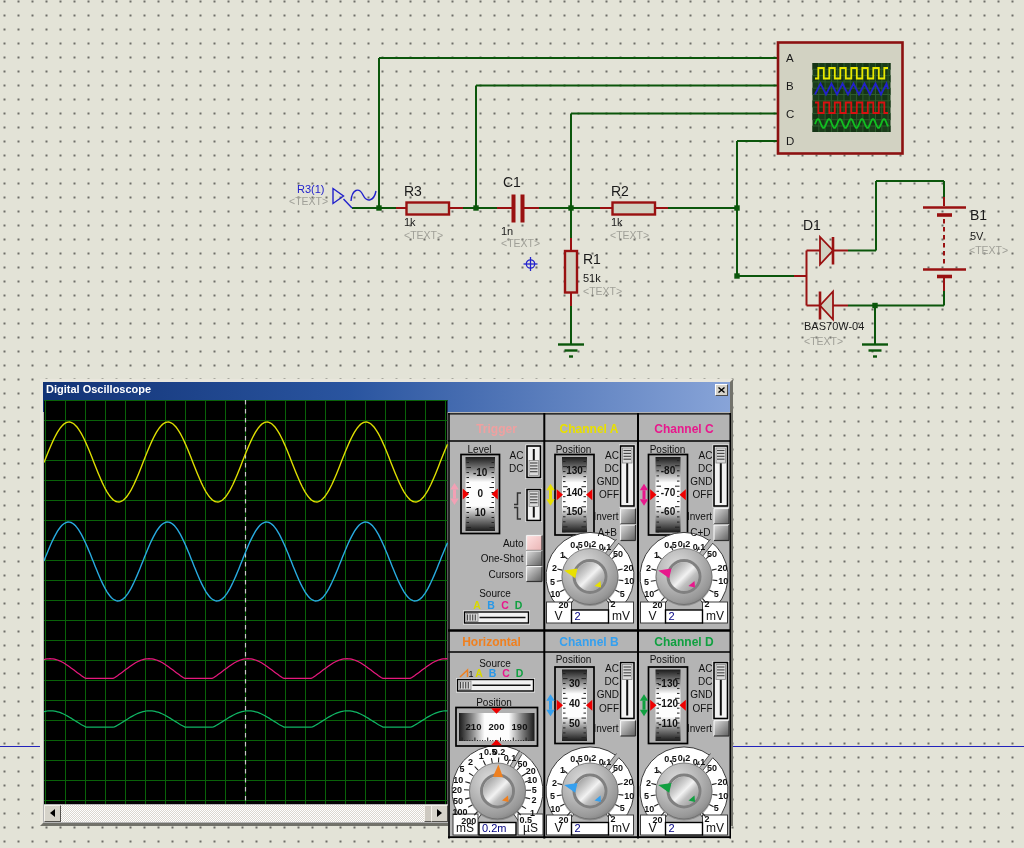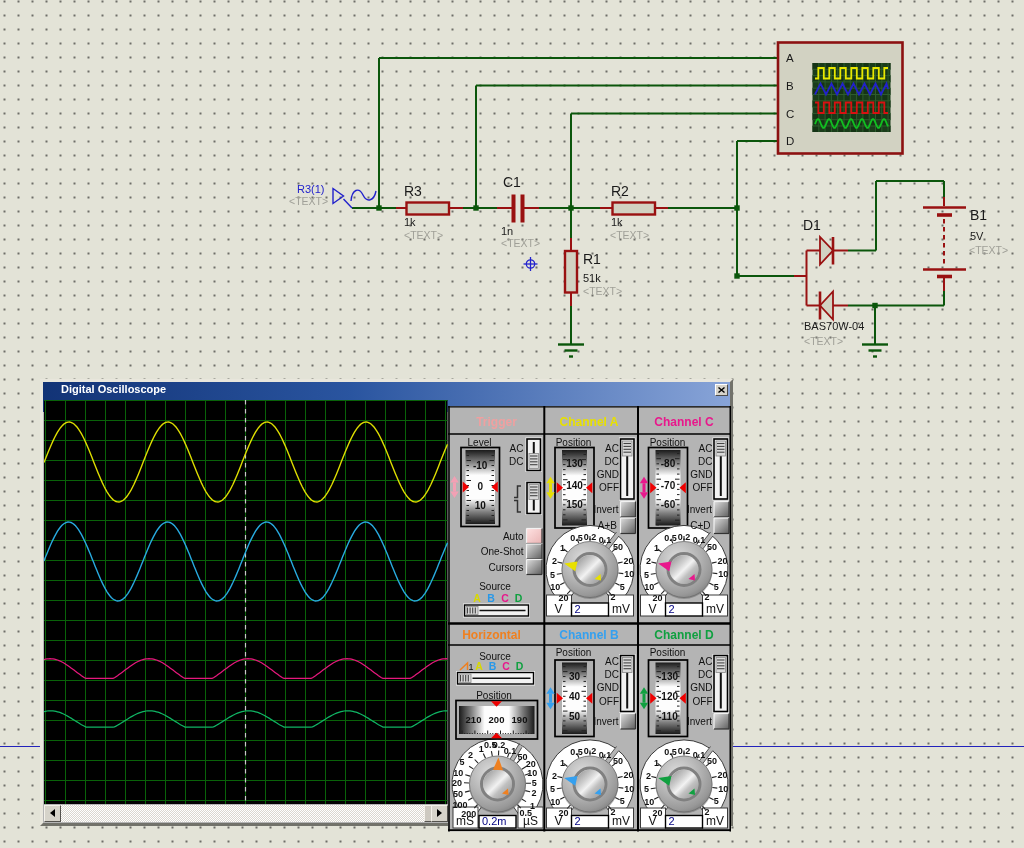--- a/index.html
+++ b/index.html
@@ -13,41 +13,41 @@
 #sheetline { position:absolute; left:0; top:745.5px; width:1024px; height:1.3px; background:#2222bb; }
 #schematic { position:absolute; left:0; top:0; }
 #win {
  position:absolute; left:40px; top:379px; width:693px; height:447px;
  background:#b4b4b4;
  border:3px solid; border-color:#e8e6dc #72726a #72726a #e8e6dc;
 }
 #title {
  position:absolute; left:0; top:0; width:687px; height:30px;
  background:linear-gradient(90deg,#123376 0%,#2a55a0 45%,#88a4d8 100%);
- color:#fff; font-size:11px; font-weight:bold; line-height:14px; padding-left:18px;
+ color:#fff; font-size:11px; font-weight:bold; line-height:14px; padding-left:3px;
 }
 #close {
  position:absolute; right:2px; top:1.5px; width:13px; height:12px;
  background:#d6d3ca; border:1px solid; border-color:#ffffff #4d4d4d #4d4d4d #ffffff;
 }
 #close svg { display:block; margin:2px auto 0; }
 #screen { position:absolute; left:1px; top:18px; width:403.5px; height:404px; }
 #hscroll {
  position:absolute; left:0.5px; top:422.5px; width:404.5px; height:17px;
  background:repeating-conic-gradient(#ffffff 0% 25%, #dbd7cf 0% 50%);
  background-size:2px 2px;
 }
 .sbtn {
  position:absolute; top:0; width:17px; height:17px; background:#d6d3ca;
  border:1px solid; border-color:#f4f1ea #55534e #55534e #f4f1ea;
 }
 .sbtn svg { display:block; margin:3.5px auto; }
 #thumb { position:absolute; left:380.5px; top:0; width:7.5px; height:17px; background:#cdc9c0;
  border:1px solid; border-color:#f4f1ea #55534e #55534e #f4f1ea; }
-#panel { position:absolute; left:405px; top:24px; }
+#panel { position:absolute; left:405px; top:31px; }
 </style></head>
 <body>
 <div id="sheetline"></div>
 <svg id="schematic" width="1024" height="848" viewBox="0 0 1024 848" font-family="Liberation Sans">
     <line x1="379" y1="58" x2="777" y2="58" stroke="#0b560b" stroke-width="2"></line>
     <line x1="379" y1="58" x2="379" y2="208" stroke="#0b560b" stroke-width="2"></line>
     <line x1="476" y1="85.5" x2="777" y2="85.5" stroke="#0b560b" stroke-width="2"></line>
     <line x1="476" y1="85.5" x2="476" y2="208" stroke="#0b560b" stroke-width="2"></line>
     <line x1="571" y1="113.5" x2="777" y2="113.5" stroke="#0b560b" stroke-width="2"></line>
     <line x1="571" y1="113.5" x2="571" y2="208" stroke="#0b560b" stroke-width="2"></line>

